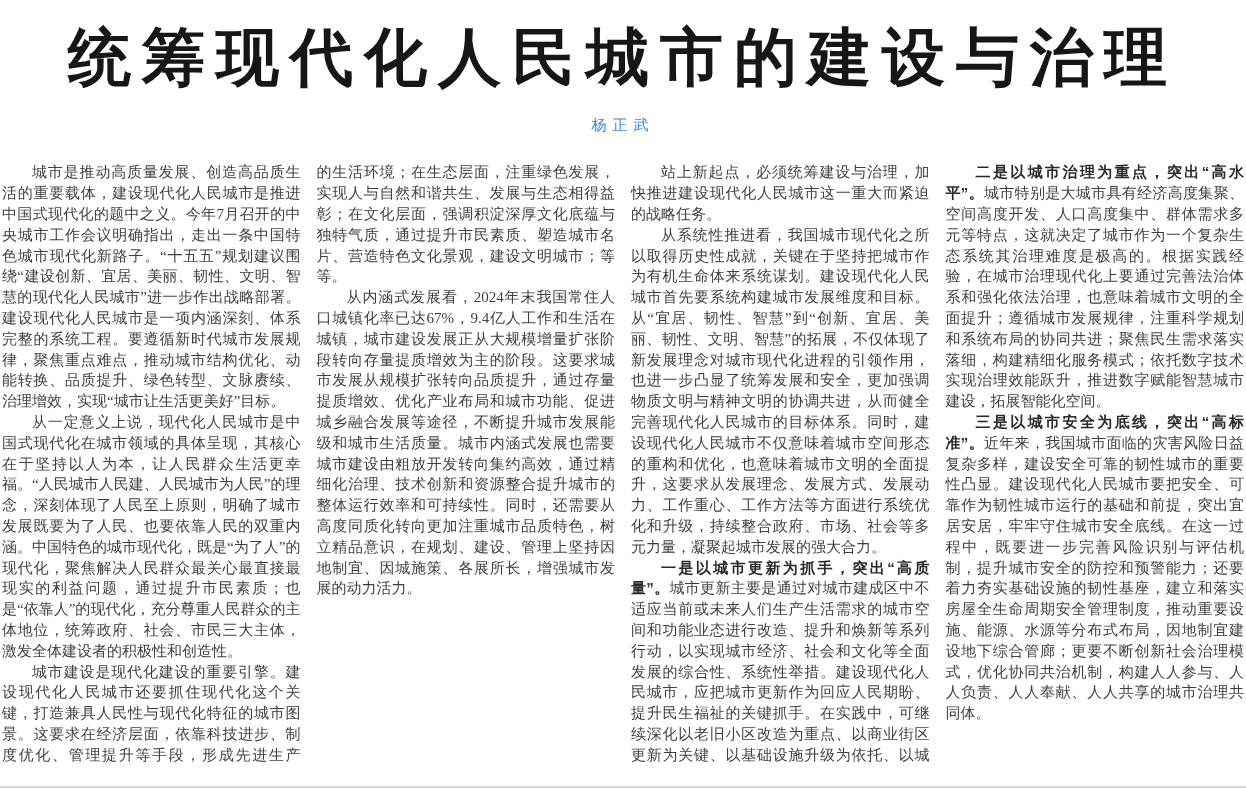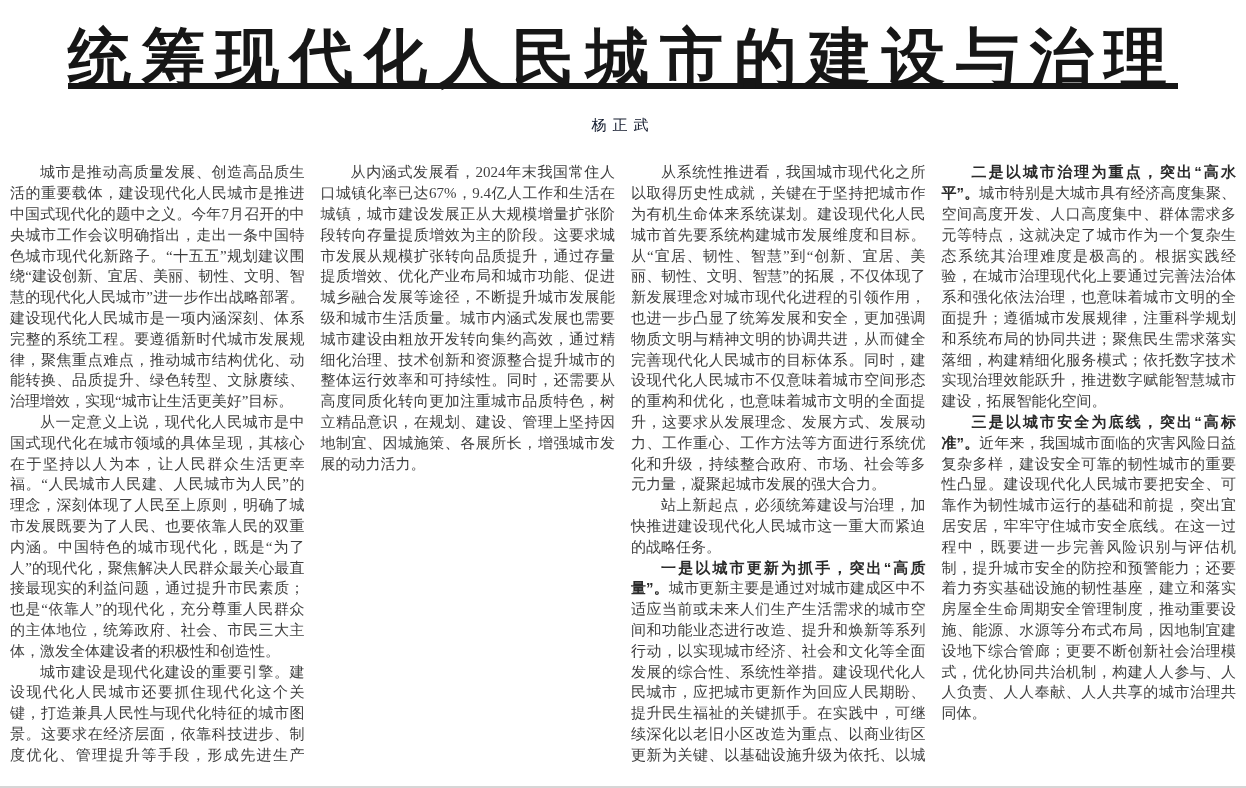--- a/index.html
+++ b/index.html
@@ -21,33 +21,32 @@
   .headline {
     margin: 0;
     padding-top: 22px;
     text-align: center;
     font-size: 63px;
     font-weight: 900;
     letter-spacing: 11px;
     color: #161616;
     line-height: 1.15;
     white-space: nowrap;
-    text-decoration: underline;
   }
   .byline {
     margin-top: 22px;
     text-align: center;
     font-size: 15px;
     letter-spacing: 6px;
-    color: #0f172a;
+    color: #3b82f6;
   }
   .columns {
     display: flex;
     gap: 16px;
-    padding: 0 10px;
+    padding: 0 2px;
     margin-top: 27px;
     height: 606px;
     overflow: hidden;
   }
   .col {
     flex: 1 1 0;
     min-width: 0;
     font-size: 15px;
     line-height: 20.8px;
     color: #3f3f3f;
@@ -73,25 +72,26 @@
 <div class="page">
   <h1 class="headline">统筹现代化人民城市的建设与治理</h1>
   <div class="byline">杨正武</div>
   <div class="columns">
     <div class="col">
         <p class="indent"><span>城市是推动高质量发展、创造高品质生活的重要载体，建设现代化人民城市是推进中国式现代化的题中之义。今年7月召开的中央城市工作会议明确指出，走出一条中国特色城市现代化新路子。“十五五”规划建议围绕“建设创新、宜居、美丽、韧性、文明、智慧的现代化人民城市”进一步作出战略部署。建设现代化人民城市是一项内涵深刻、体系完整的系统工程。要遵循新时代城市发展规律，聚焦重点难点，推动城市结构优化、动能转换、品质提升、绿色转型、文脉赓续、治理增效，实现“城市让生活更美好”目标。</span></p>
         <p class="indent"><span>从一定意义上说，现代化人民城市是中国式现代化在城市领域的具体呈现，其核心在于坚持以人为本，让人民群众生活更幸福。“人民城市人民建、人民城市为人民”的理念，深刻体现了人民至上原则，明确了城市发展既要为了人民、也要依靠人民的双重内涵。中国特色的城市现代化，既是“为了人”的现代化，聚焦解决人民群众最关心最直接最现实的利益问题，通过提升市民素质；也是“依靠人”的现代化，充分尊重人民群众的主体地位，统筹政府、社会、市民三大主体，激发全体建设者的积极性和创造性。</span></p>
         <p class="indent"><span>城市建设是现代化建设的重要引擎。建设现代化人民城市还要抓住现代化这个关键，打造兼具人民性与现代化特征的城市图景。这要求在经济层面，依靠科技进步、制度优化、管理提升等手段，形成先进生产力；在社会层面，实现基础设施现代化，建设智慧便捷、优美宜居</span></p>
       </div>
     <div class="col">
+        <p><span>的生活环境；在生态层面，注重绿色发展，实现人与自然和谐共生、发展与生态相得益彰；在文化层面，强调积淀深厚文化底蕴与独特气质，通过提升市民素质、塑造城市名片、营造特色文化景观，建设文明城市；等等。</span></p>
         <p class="indent"><span>从内涵式发展看，2024年末我国常住人口城镇化率已达67%，9.4亿人工作和生活在城镇，城市建设发展正从大规模增量扩张阶段转向存量提质增效为主的阶段。这要求城市发展从规模扩张转向品质提升，通过存量提质增效、优化产业布局和城市功能、促进城乡融合发展等途径，不断提升城市发展能级和城市生活质量。城市内涵式发展也需要城市建设由粗放开发转向集约高效，通过精细化治理、技术创新和资源整合提升城市的整体运行效率和可持续性。同时，还需要从高度同质化转向更加注重城市品质特色，树立精品意识，在规划、建设、管理上坚持因地制宜、因城施策、各展所长，增强城市发展的动力活力。</span></p>
       </div>
     <div class="col">
+        <p class="indent"><span>站上新起点，必须统筹建设与治理，加快推进建设现代化人民城市这一重大而紧迫的战略任务。</span></p>
         <p class="indent"><span>从系统性推进看，我国城市现代化之所以取得历史性成就，关键在于坚持把城市作为有机生命体来系统谋划。建设现代化人民城市首先要系统构建城市发展维度和目标。从“宜居、韧性、智慧”到“创新、宜居、美丽、韧性、文明、智慧”的拓展，不仅体现了新发展理念对城市现代化进程的引领作用，也进一步凸显了统筹发展和安全，更加强调物质文明与精神文明的协调共进，从而健全完善现代化人民城市的目标体系。同时，建设现代化人民城市不仅意味着城市空间形态的重构和优化，也意味着城市文明的全面提升，这要求从发展理念、发展方式、发展动力、工作重心、工作方法等方面进行系统优化和升级，持续整合政府、市场、社会等多元力量，凝聚起城市发展的强大合力。</span></p>
-        <p class="indent"><span>站上新起点，必须统筹建设与治理，加快推进建设现代化人民城市这一重大而紧迫的战略任务。</span></p>
         <p class="indent"><span class="bold-lead">一是以城市更新为抓手，突出“高质量”。</span><span>城市更新主要是通过对城市建成区中不适应当前或未来人们生产生活需求的城市空间和功能业态进行改造、提升和焕新等系列行动，以实现城市经济、社会和文化等全面发展的综合性、系统性举措。建设现代化人民城市，应把城市更新作为回应人民期盼、提升民生福祉的关键抓手。在实践中，可继续深化以老旧小区改造为重点、以商业街区更新为关键、以基础设施升级为依托、以城市空间活化利用与小微改造为特色的系列探索实践，实现城市的存量</span></p>
       </div>
     <div class="col">
         <p class="indent"><span class="bold-lead">二是以城市治理为重点，突出“高水平”。</span><span>城市特别是大城市具有经济高度集聚、空间高度开发、人口高度集中、群体需求多元等特点，这就决定了城市作为一个复杂生态系统其治理难度是极高的。根据实践经验，在城市治理现代化上要通过完善法治体系和强化依法治理，也意味着城市文明的全面提升；遵循城市发展规律，注重科学规划和系统布局的协同共进；聚焦民生需求落实落细，构建精细化服务模式；依托数字技术实现治理效能跃升，推进数字赋能智慧城市建设，拓展智能化空间。</span></p>
         <p class="indent"><span class="bold-lead">三是以城市安全为底线，突出“高标准”。</span><span>近年来，我国城市面临的灾害风险日益复杂多样，建设安全可靠的韧性城市的重要性凸显。建设现代化人民城市要把安全、可靠作为韧性城市运行的基础和前提，突出宜居安居，牢牢守住城市安全底线。在这一过程中，既要进一步完善风险识别与评估机制，提升城市安全的防控和预警能力；还要着力夯实基础设施的韧性基座，建立和落实房屋全生命周期安全管理制度，推动重要设施、能源、水源等分布式布局，因地制宜建设地下综合管廊；更要不断创新社会治理模式，优化协同共治机制，构建人人参与、人人负责、人人奉献、人人共享的城市治理共同体。</span></p>
       </div>
   </div>
 </div>
 
 </body></html>

